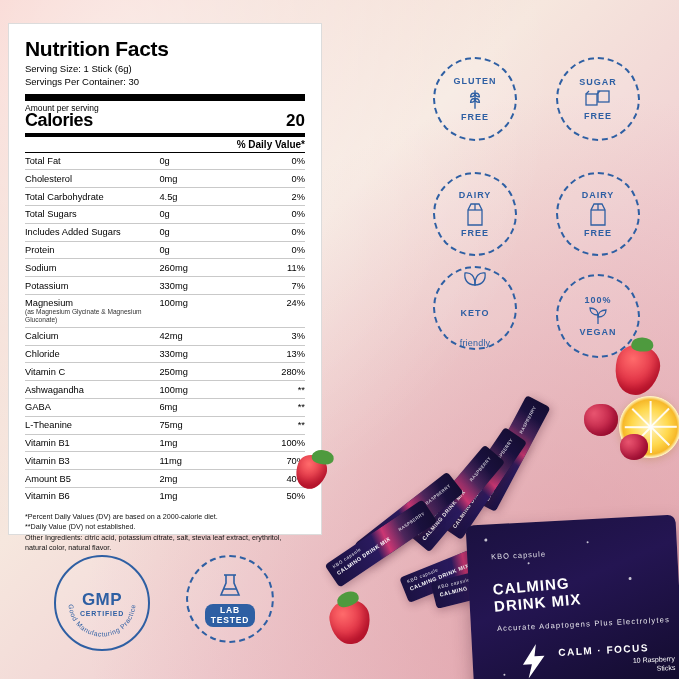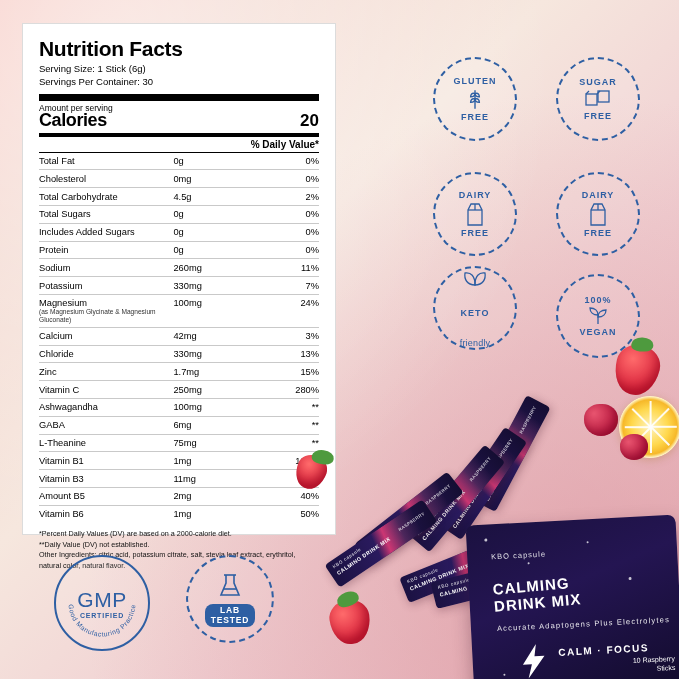--- a/index.html
+++ b/index.html
@@ -11,21 +11,21 @@
   }
   .bg-wash{
     position:absolute;inset:0;
     background:radial-gradient(ellipse at 18% 10%, rgba(255,255,255,.55), rgba(255,255,255,0) 55%),
                radial-gradient(ellipse at 85% 90%, rgba(216,140,150,.55), rgba(255,255,255,0) 60%);
     pointer-events:none;
   }
 
   
   .panel{
-    position:absolute;left:22px;top:23px;width:314px;height:512px;
+    position:absolute;left:8px;top:23px;width:314px;height:512px;
     background:#fff;border:1px solid #dcdcdc;
     box-sizing:border-box;padding:14px 16px 10px 16px;
     color:#000;
   }
   .nf-title{font-size:21px;font-weight:bold;letter-spacing:-.3px;margin:0 0 3px 0;line-height:1.05;}
   .nf-sub{font-size:9.5px;line-height:1.35;}
   .rule-thick{border-top:7px solid #000;margin:5px 0 0 0;}
   .rule-med{border-top:4px solid #000;margin:0;}
   .rule-thin{border-top:1px solid #000;margin:0;}
 
@@ -63,21 +63,21 @@
   .badge-dairy1{left:433px;top:172px;width:84px;height:84px;}
   .badge-dairy2{left:556px;top:172px;width:84px;height:84px;}
   .badge-keto{left:433px;top:266px;width:84px;height:84px;justify-content:space-between;}
   .badge-vegan{left:556px;top:274px;width:84px;height:84px;}
   .badge-gmp{left:54px;top:555px;width:96px;height:96px;border-style:solid;border-width:2px;}
   .badge-lab{left:186px;top:555px;width:88px;height:88px;}
 
   .arc-text{position:absolute;width:100%;height:100%;left:0;top:0;}
   .arc-text text{font-size:7px;fill:#2e5fa3;letter-spacing:.6px;font-family:"Liberation Sans",sans-serif;}
 
-  .gmp-main{font-size:21px;font-weight:normal;letter-spacing:.5px;text-align:center;}
+  .gmp-main{font-size:17px;font-weight:bold;letter-spacing:.5px;text-align:center;}
   .gmp-sub{font-size:7px;font-weight:bold;letter-spacing:.8px;}
 
   .lab-txt{font-size:8.5px;font-weight:bold;letter-spacing:.8px;line-height:1.15;background:#2e5fa3;color:#fff;padding:2px 6px;border-radius:8px;margin-top:3px;}
 
   
   .pouch{
     position:absolute;left:470px;top:520px;width:210px;height:175px;
     background:linear-gradient(160deg,#1b1140 0%,#241552 40%,#120b2c 100%);
     border-radius:8px 8px 4px 4px;
     transform:rotate(-3deg);
@@ -208,25 +208,20 @@
         </tr>
         <tr>
           <td class="name">Calcium</td>
           <td class="amount">42mg</td>
           <td class="dv">3%</td>
         </tr>
         <tr>
           <td class="name">Chloride</td>
           <td class="amount">330mg</td>
           <td class="dv">13%</td>
-        </tr>
-        <tr>
-          <td class="name">Zinc</td>
-          <td class="amount">1.7mg</td>
-          <td class="dv">15%</td>
         </tr>
         <tr>
           <td class="name">Vitamin C</td>
           <td class="amount">250mg</td>
           <td class="dv">280%</td>
         </tr>
         <tr>
           <td class="name">Ashwagandha</td>
           <td class="amount">100mg</td>
           <td class="dv">**</td>

